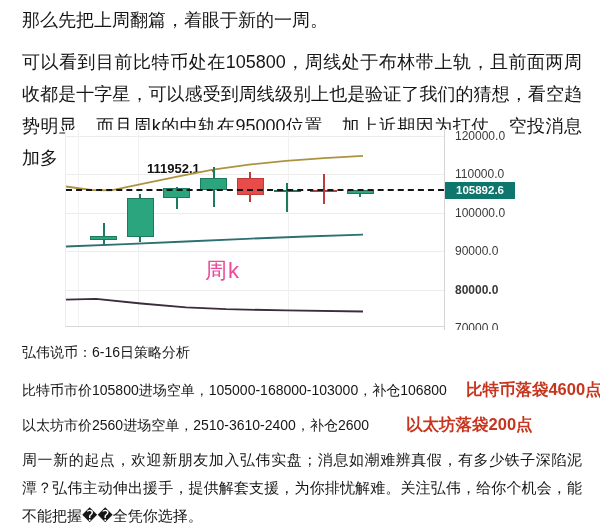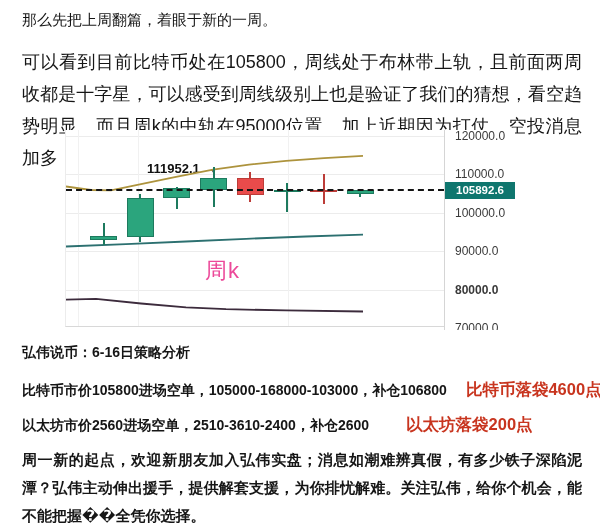--- a/index.html
+++ b/index.html
@@ -1,21 +1,21 @@
 <!DOCTYPE html>
 <html><head>
 <meta charset="utf-8">
 <style>
   html,body{margin:0;padding:0}
   body{width:600px;height:523px;position:relative;background:#ffffff;
        font-family:"Liberation Sans","DejaVu Sans",sans-serif;color:#161616;overflow:hidden}
   .blk{position:absolute;margin:0}
-  #p1{left:22px;top:9px;font-size:15px;line-height:22px}
+  #p1{left:22px;top:9px;font-size:18px;line-height:22px}
   #p2{left:22px;top:46px;width:560px;font-size:18px;line-height:32px;text-align:justify}
-  .bold{font-weight:700}
+  .bold{font-weight:400}
   
   #chart{left:65px;top:130px;width:449px;height:200px}
   #plot{position:absolute;left:0;top:0;width:378px;height:196px;overflow:hidden;
         border-left:1px solid #ececec;border-bottom:1px solid #d8d8d8;background:#fff}
   #axis{position:absolute;left:379px;top:0;width:70px;height:200px;overflow:hidden;
         border-left:1px solid #d5d5d5;background:#fff}
   .gl-h{position:absolute;left:0;width:378px;height:1px;background:#ececec}
   .gl-v{position:absolute;top:0;width:1px;height:196px;background:#f1f1f1}
   #bands{position:absolute;left:0;top:0}
   .wick{position:absolute;width:2px}

